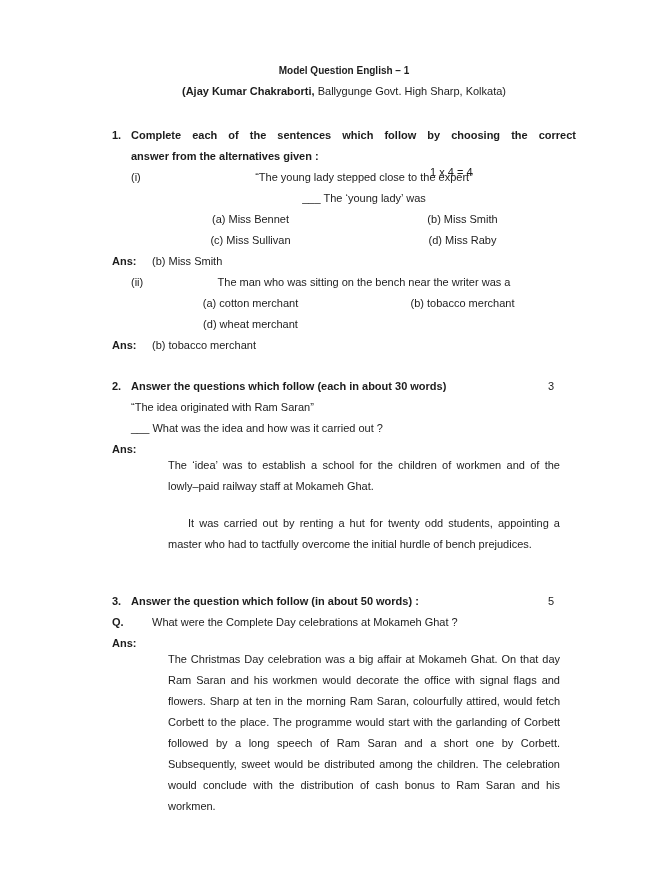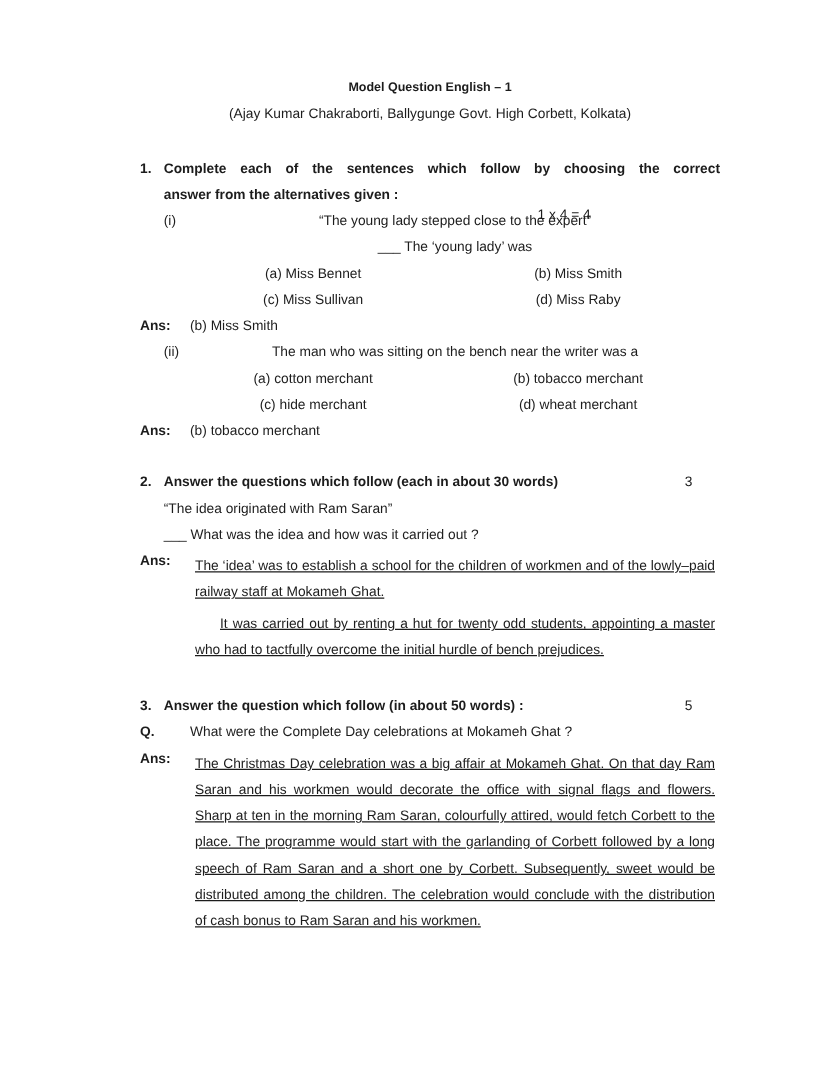--- a/index.html
+++ b/index.html
@@ -23,21 +23,21 @@
     padding: 60px 96px 0 112px;
     background: #ffffff;
   }
   .doc-header { margin-bottom: 23px; }
   .doc-title {
     text-align: center;
     font-weight: bold;
     font-size: 10px;
   }
   .doc-author { text-align: center; }
-  .doc-author .bold { font-weight: normal; }
+  .doc-author .bold { font-weight: bold; }
 
   .qblock { margin-top: 0; }
   .qblock.spaced { margin-top: 20px; }
 
   .qrow { display: flex; }
   .qnum {
     flex: none;
     width: 19px;
     font-weight: bold;
   }
@@ -83,33 +83,33 @@
     grid-template-columns: 197px 1fr;
   }
 
   .ansrow { display: flex; }
   .anslabel {
     flex: none;
     width: 40px;
     font-weight: bold;
   }
   .anscontent { flex: 1; }
-  .anscontent p { margin: 4px; text-decoration: underline; }
+  .anscontent p { margin: 16px; }
   .just { text-align: justify; }
   .para-indent { text-indent: 20px; }
 </style>
 </head>
 <body>
 
 <div class="page">
 
   <div class="doc-header">
     <div class="doc-title">Model Question English – 1</div>
     <div class="doc-author">
-      <span class="bold">(Ajay Kumar Chakraborti,</span><span> Ballygunge Govt. High Corbett, Kolkata)</span>
+      <span class="bold">(Ajay Kumar Chakraborti,</span><span> Ballygunge Govt. High Sharp, Kolkata)</span>
     </div>
   </div>
 
   <div class="qblock">
     <div class="qrow">
       <span class="qnum">1.</span>
       <span class="qhead-multiline">
         <span class="line1">Complete each of the sentences which follow by choosing the correct</span>
         <span class="line2">
           <span>answer from the alternatives given :</span>
@@ -136,21 +136,20 @@
       <span class="anscontent">(b) Miss Smith</span>
     </div>
 
     <div class="sub indent-1">
       <span class="sublabel">(ii)</span>
       <span class="subcontent">
         <div>The man who was sitting on the bench near the writer was a</div>
         <div class="optgrid">
           <span>(a) cotton merchant</span>
           <span>(b) tobacco merchant</span>
-          <span>(c) hide merchant</span>
           <span>(d) wheat merchant</span>
         </div>
       </span>
     </div>
     <div class="ansrow">
       <span class="anslabel">Ans:</span>
       <span class="anscontent">(b) tobacco merchant</span>
     </div>
   </div>
 

